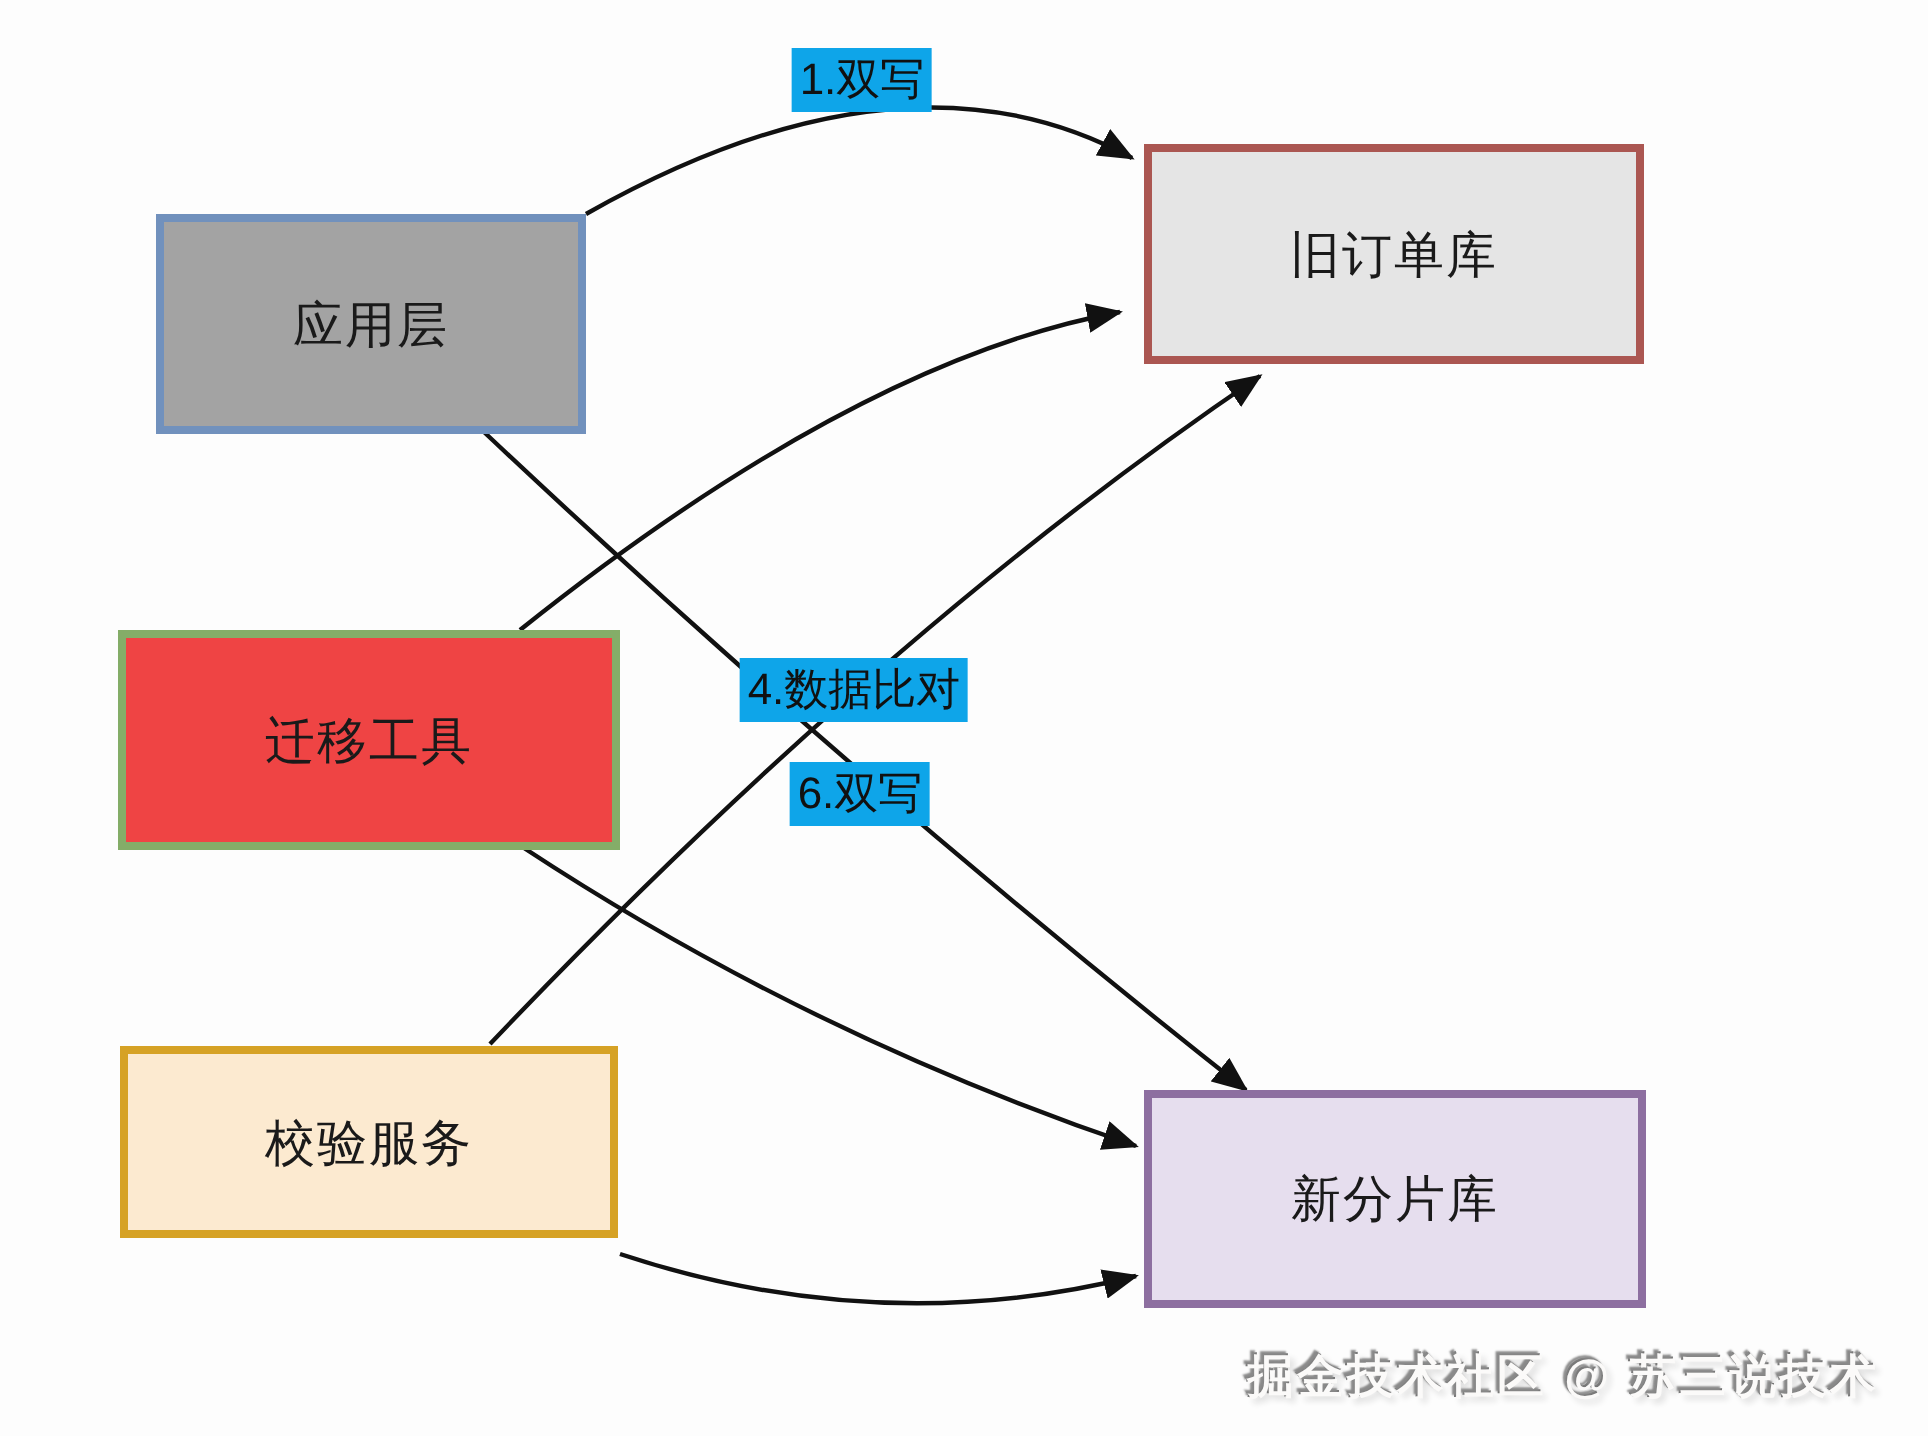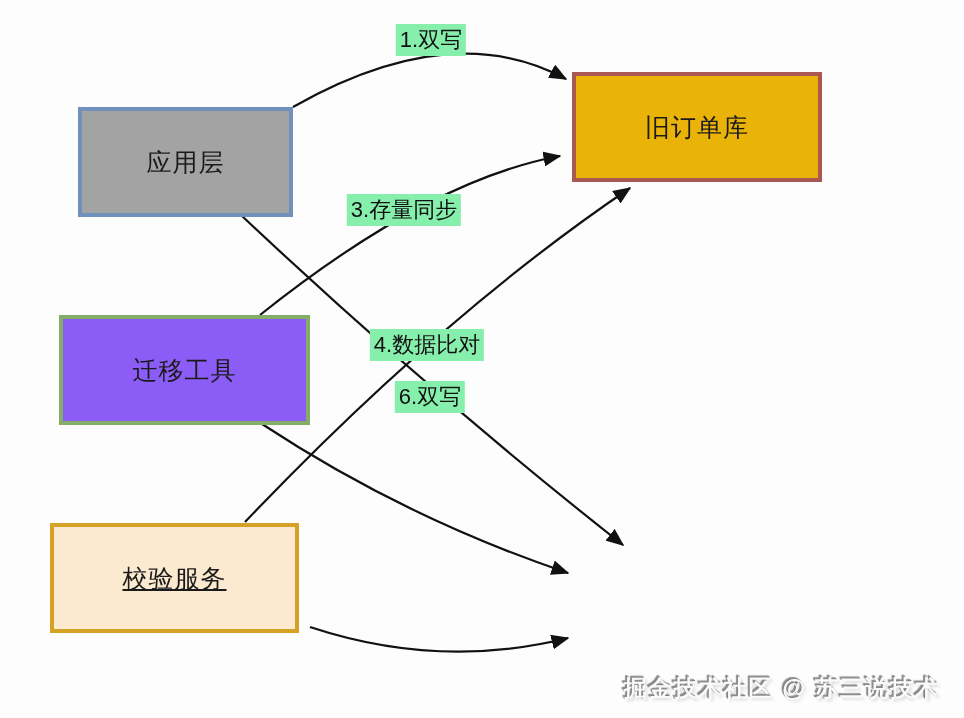--- a/index.html
+++ b/index.html
@@ -23,28 +23,28 @@
     border:4px solid #888;
     box-sizing:border-box;
     font-size:25px;
     color:#1a1a1a;
     letter-spacing:1px;
     z-index:2;
   }
   .node-app          {left:78px;  top:107px; width:215px; height:110px;}
   .node-old-order    {left:572px; top:72px;  width:250px; height:110px;}
   .node-migration    {left:59px;  top:315px; width:251px; height:110px;}
-  .node-validation   {left:50px;  top:523px; width:249px; height:110px;text-decoration:underline;}
+  .node-validation   {left:60px;  top:523px; width:249px; height:96px;}
   .node-new-shard    {left:572px; top:545px; width:251px; height:109px;}
   .edge-label{
     position:absolute;
     transform:translate(-50%,-50%);
     font-size:22px;
     color:#111;
-    background:#86efac;
+    background:#0ea5e9;
     padding:1px 4px;
     white-space:nowrap;
     z-index:3;
   }
   .el-0{left:431px; top:40px;}
   .el-1{left:430px; top:397px;}
   .el-2{left:404px; top:210px;}
   .el-3{left:427px; top:345px;}
   .watermark{
     position:absolute;
@@ -76,33 +76,35 @@
       <path d="M 245,522 Q 441,316 630,188" marker-end="url(#ah)" stroke="#111111"></path>
       <path d="M 262,424 Q 405,518 568,573" marker-end="url(#ah)" stroke="#111111"></path>
       <path d="M 310,627 Q 440,670 568,638" marker-end="url(#ah)" stroke="#111111"></path>
     </g>
   </svg>
 
   <div class="node node-app" style="background-color: #a3a3a3; border-color: rgb(113, 145, 189);">
     <span>应用层</span>
   </div>
 
-  <div class="node node-old-order" style="background-color: #eab308; border-color: rgb(171, 87, 82);">
+  <div class="node node-old-order" style="background-color: #e5e5e5; border-color: rgb(171, 87, 82);">
     <span>旧订单库</span>
   </div>
 
-  <div class="node node-migration" style="background-color: #8b5cf6; border-color: rgb(132, 173, 104);">
+  <div class="node node-migration" style="background-color: #ef4444; border-color: rgb(132, 173, 104);">
     <span>迁移工具</span>
   </div>
 
   <div class="node node-validation" style="background-color: rgb(252, 234, 208); border-color: rgb(214, 162, 37);">
     <span>校验服务</span>
   </div>
 
+  <div class="node node-new-shard" style="background-color: rgb(230, 222, 238); border-color: rgb(141, 111, 160);">
+    <span>新分片库</span>
+  </div>
 
   <span class="edge-label el-0">1.双写</span>
   <span class="edge-label el-1">6.双写</span>
-  <span class="edge-label el-2">3.存量同步</span>
   <span class="edge-label el-3">4.数据比对</span>
 
   <div class="watermark">掘金技术社区 @ 苏三说技术</div>
 
 </div>
 
 </body></html>

